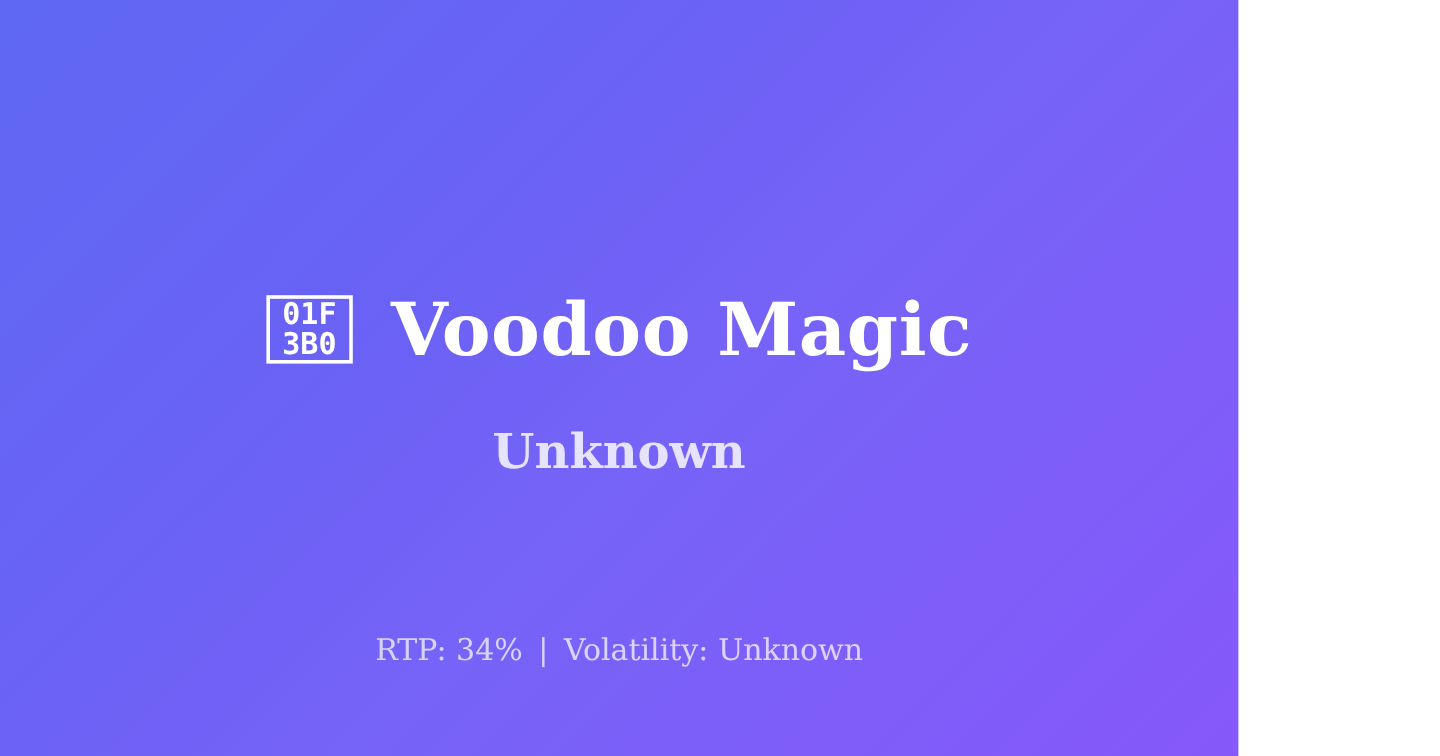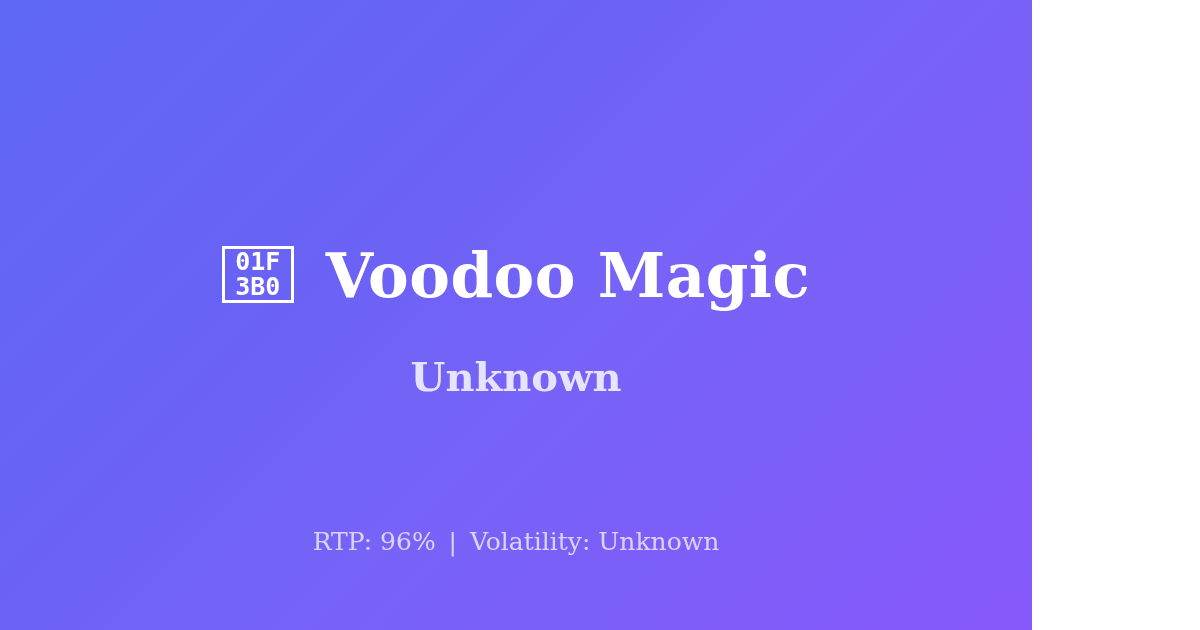--- a/index.html
+++ b/index.html
@@ -127,19 +127,19 @@
       <h1 id="game-title">Voodoo Magic</h1>
 
     </div>
 
     <div id="game-subtitle">Unknown</div>
 
   </div>
 
   <div id="game-meta">
     <span>RTP:</span>
-    <span>96%</span>
+    <span>34%</span>
     <span class="meta-sep">|</span>
     <span>Volatility:</span>
     <span>Unknown</span>
   </div>
 
 </div>
 
 </body></html>

